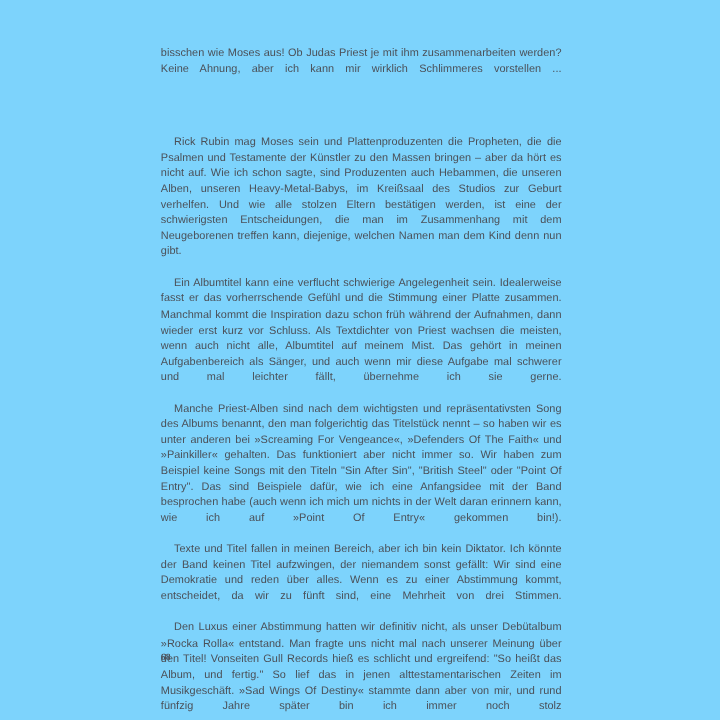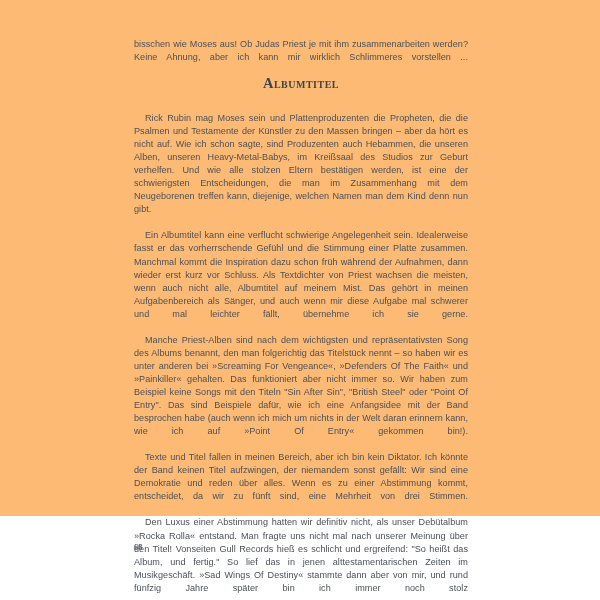--- a/index.html
+++ b/index.html
@@ -10,22 +10,22 @@
     width: 600px;
     height: 600px;
     background: #ffffff;
     font-family: "Liberation Sans", sans-serif;
     overflow: hidden;
   }
 
   .page {
     position: relative;
     width: 600px;
-    height: 516px;
-    background: #fdba74;
+    height: 600px;
+    background: #7dd3fc;
     box-sizing: border-box;
   }
 
   .text-block {
     position: absolute;
     left: 134px;
     top: 38px;
     width: 334px;
   }
 
@@ -90,21 +90,20 @@
 </style>
 </head>
 <body>
 
 <div class="page">
 
   <div class="text-block">
     <p class="para">bisschen wie Moses aus! Ob Judas Priest je mit ihm zusammenarbeiten werden? Keine Ahnung, aber ich kann mir wirklich Schlimmeres vorstellen ...</p>
   </div>
 
-  <h2 class="chapter-heading">Albumtitel</h2>
 
   <div class="body-start">
     <p class="para indent">Rick Rubin mag Moses sein und Plattenproduzenten die Propheten, die die Psalmen und Testamente der Künstler zu den Massen bringen – aber da hört es nicht auf. Wie ich schon sagte, sind Produzenten auch Hebammen, die unseren Alben, unseren Heavy-Metal-Babys, im Kreißsaal des Studios zur Geburt verhelfen. Und wie alle stolzen Eltern bestätigen werden, ist eine der schwierigsten Entscheidungen, die man im Zusammenhang mit dem Neugeborenen treffen kann, diejenige, welchen Namen man dem Kind denn nun gibt.</p>
     <p class="para indent">Ein Albumtitel kann eine verflucht schwierige Angelegenheit sein. Idealerweise fasst er das vorherrschende Gefühl und die Stimmung einer Platte zusammen. Manchmal kommt die Inspiration dazu schon früh während der Aufnahmen, dann wieder erst kurz vor Schluss. Als Textdichter von Priest wachsen die meisten, wenn auch nicht alle, Albumtitel auf meinem Mist. Das gehört in meinen Aufgabenbereich als Sänger, und auch wenn mir diese Aufgabe mal schwerer und mal leichter fällt, übernehme ich sie gerne.</p>
     <p class="para indent">Manche Priest-Alben sind nach dem wichtigsten und repräsentativsten Song des Albums benannt, den man folgerichtig das Titelstück nennt – so haben wir es unter anderen bei »Screaming For Vengeance«, »Defenders Of The Faith« und »Painkiller« gehalten. Das funktioniert aber nicht immer so. Wir haben zum Beispiel keine Songs mit den Titeln "Sin After Sin", "British Steel" oder "Point Of Entry". Das sind Beispiele dafür, wie ich eine Anfangsidee mit der Band besprochen habe (auch wenn ich mich um nichts in der Welt daran erinnern kann, wie ich auf »Point Of Entry« gekommen bin!).</p>
     <p class="para indent">Texte und Titel fallen in meinen Bereich, aber ich bin kein Diktator. Ich könnte der Band keinen Titel aufzwingen, der niemandem sonst gefällt: Wir sind eine Demokratie und reden über alles. Wenn es zu einer Abstimmung kommt, entscheidet, da wir zu fünft sind, eine Mehrheit von drei Stimmen.</p>
     <p class="para indent">Den Luxus einer Abstimmung hatten wir definitiv nicht, als unser Debütalbum »Rocka Rolla« entstand. Man fragte uns nicht mal nach unserer Meinung über den Titel! Vonseiten Gull Records hieß es schlicht und ergreifend: "So heißt das Album, und fertig." So lief das in jenen alttestamentarischen Zeiten im Musikgeschäft. »Sad Wings Of Destiny« stammte dann aber von mir, und rund fünfzig Jahre später bin ich immer noch stolz</p>
   </div>
 
   <div class="folio">68</div>

